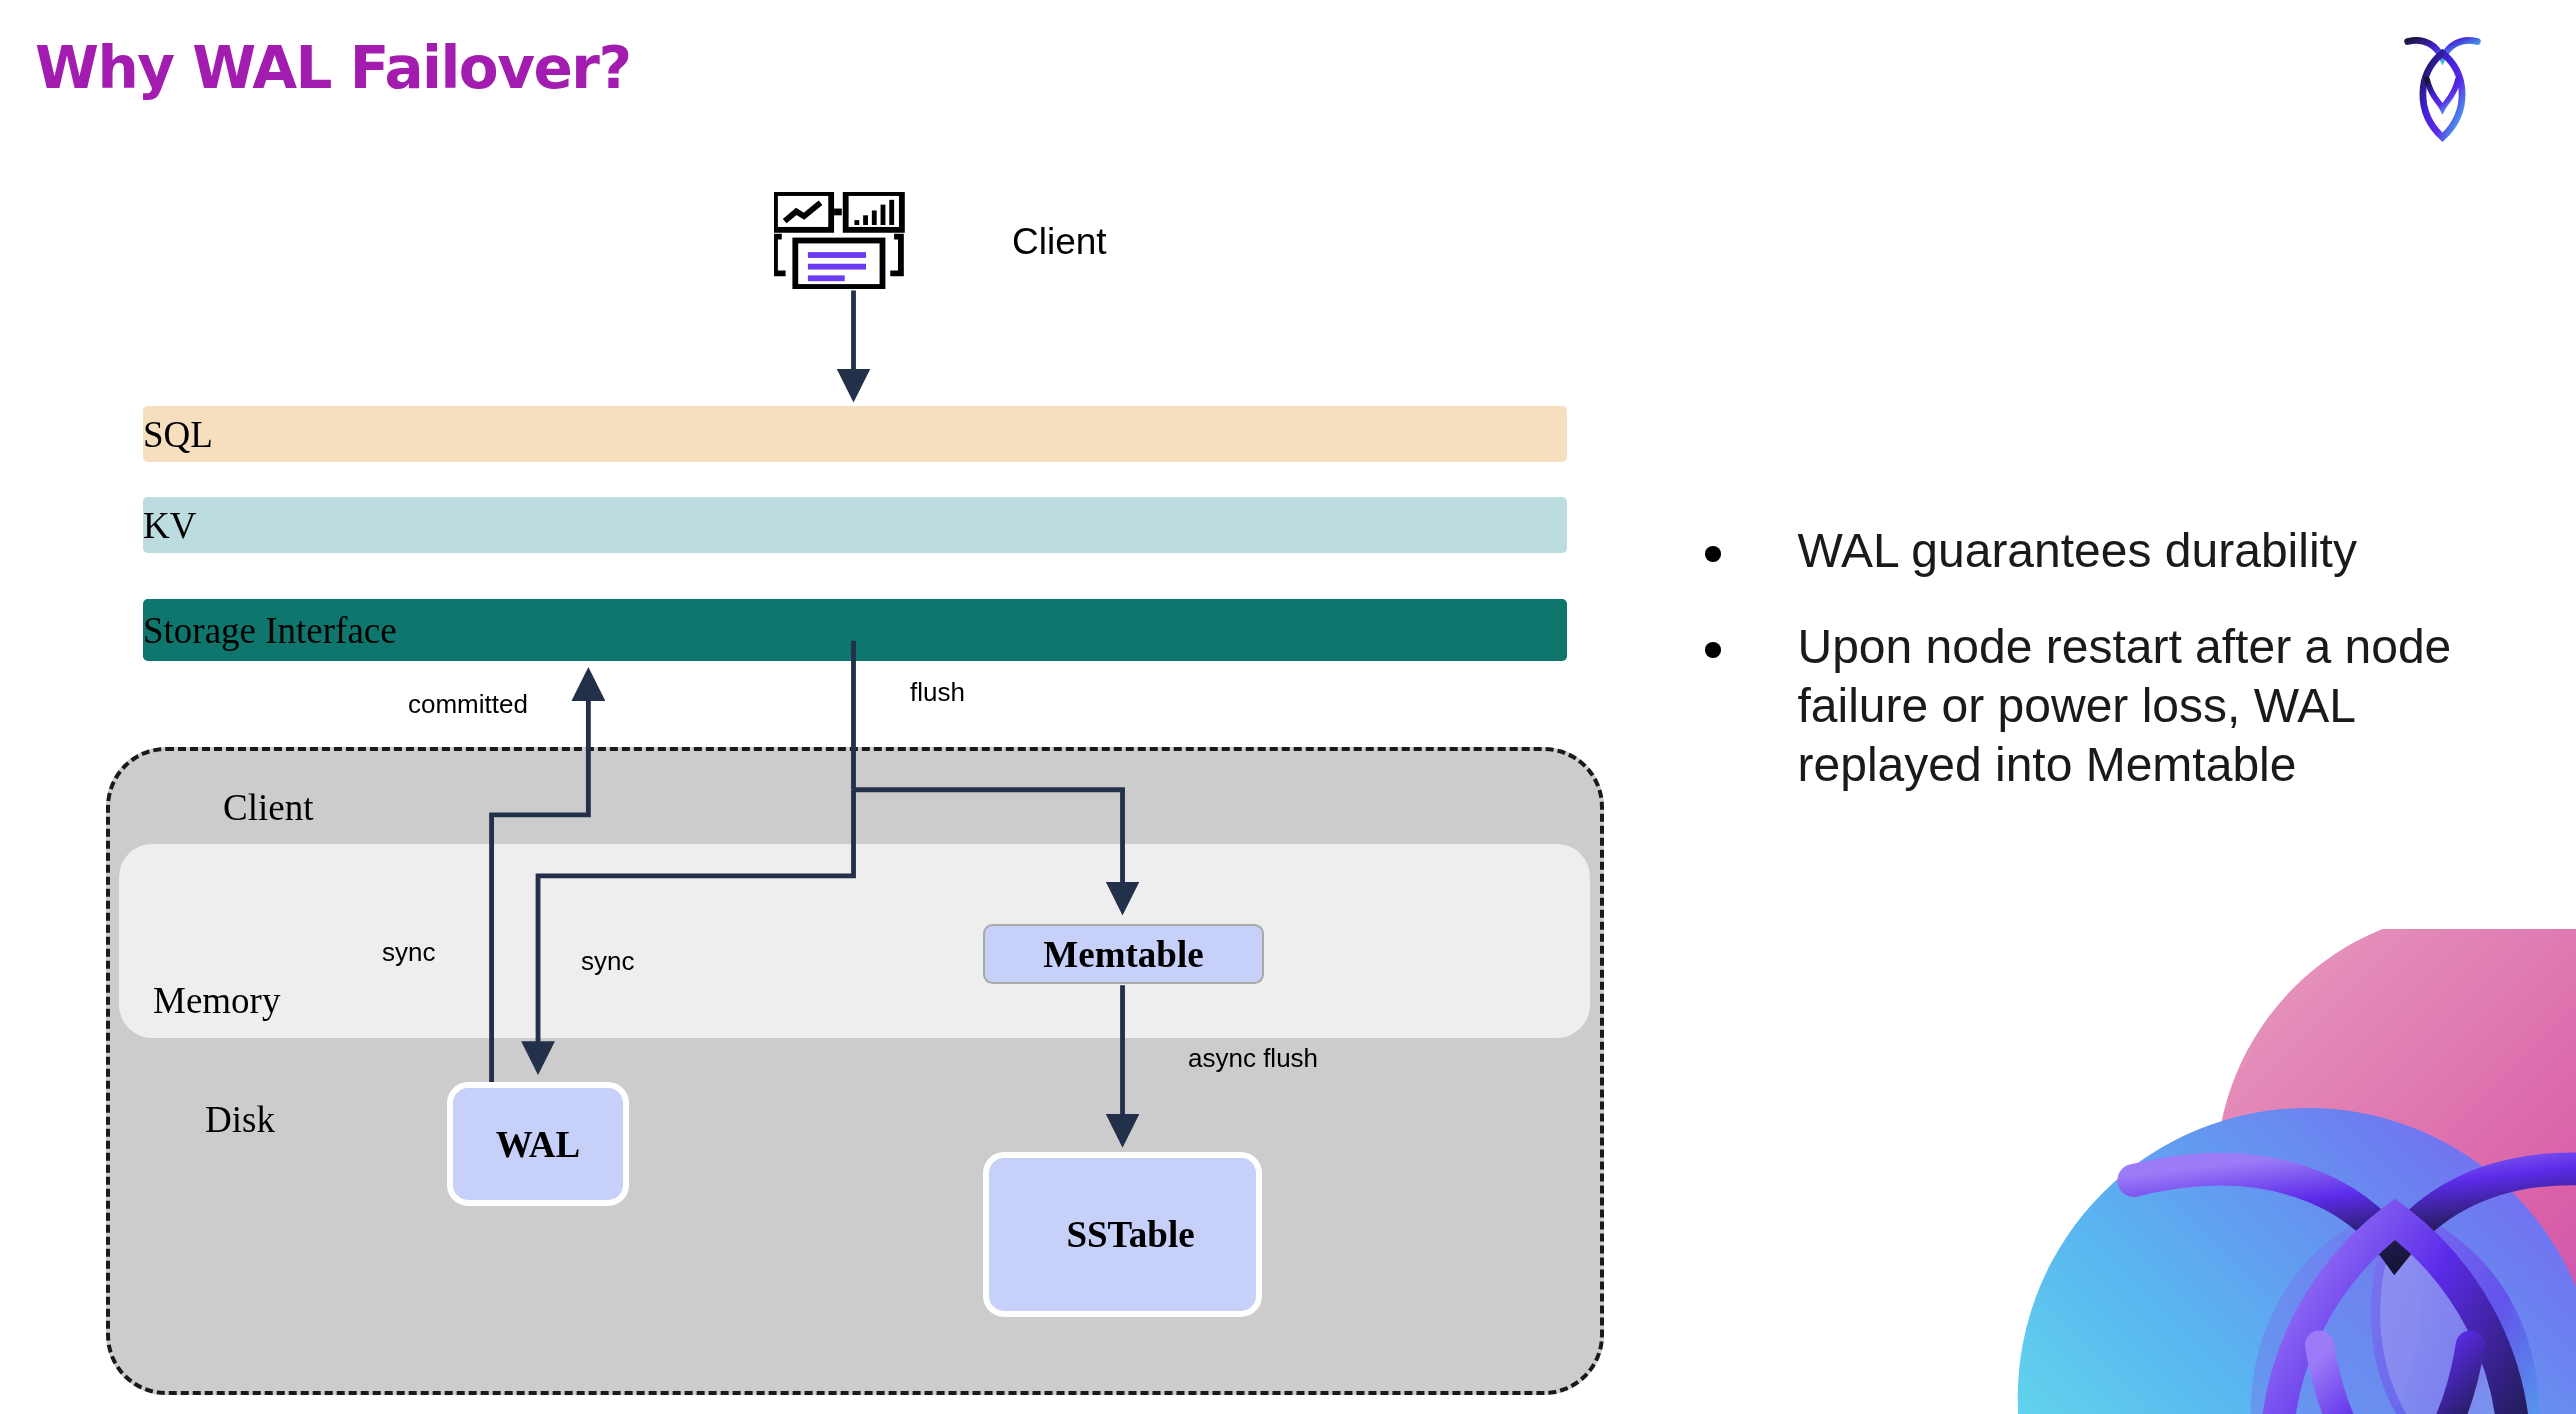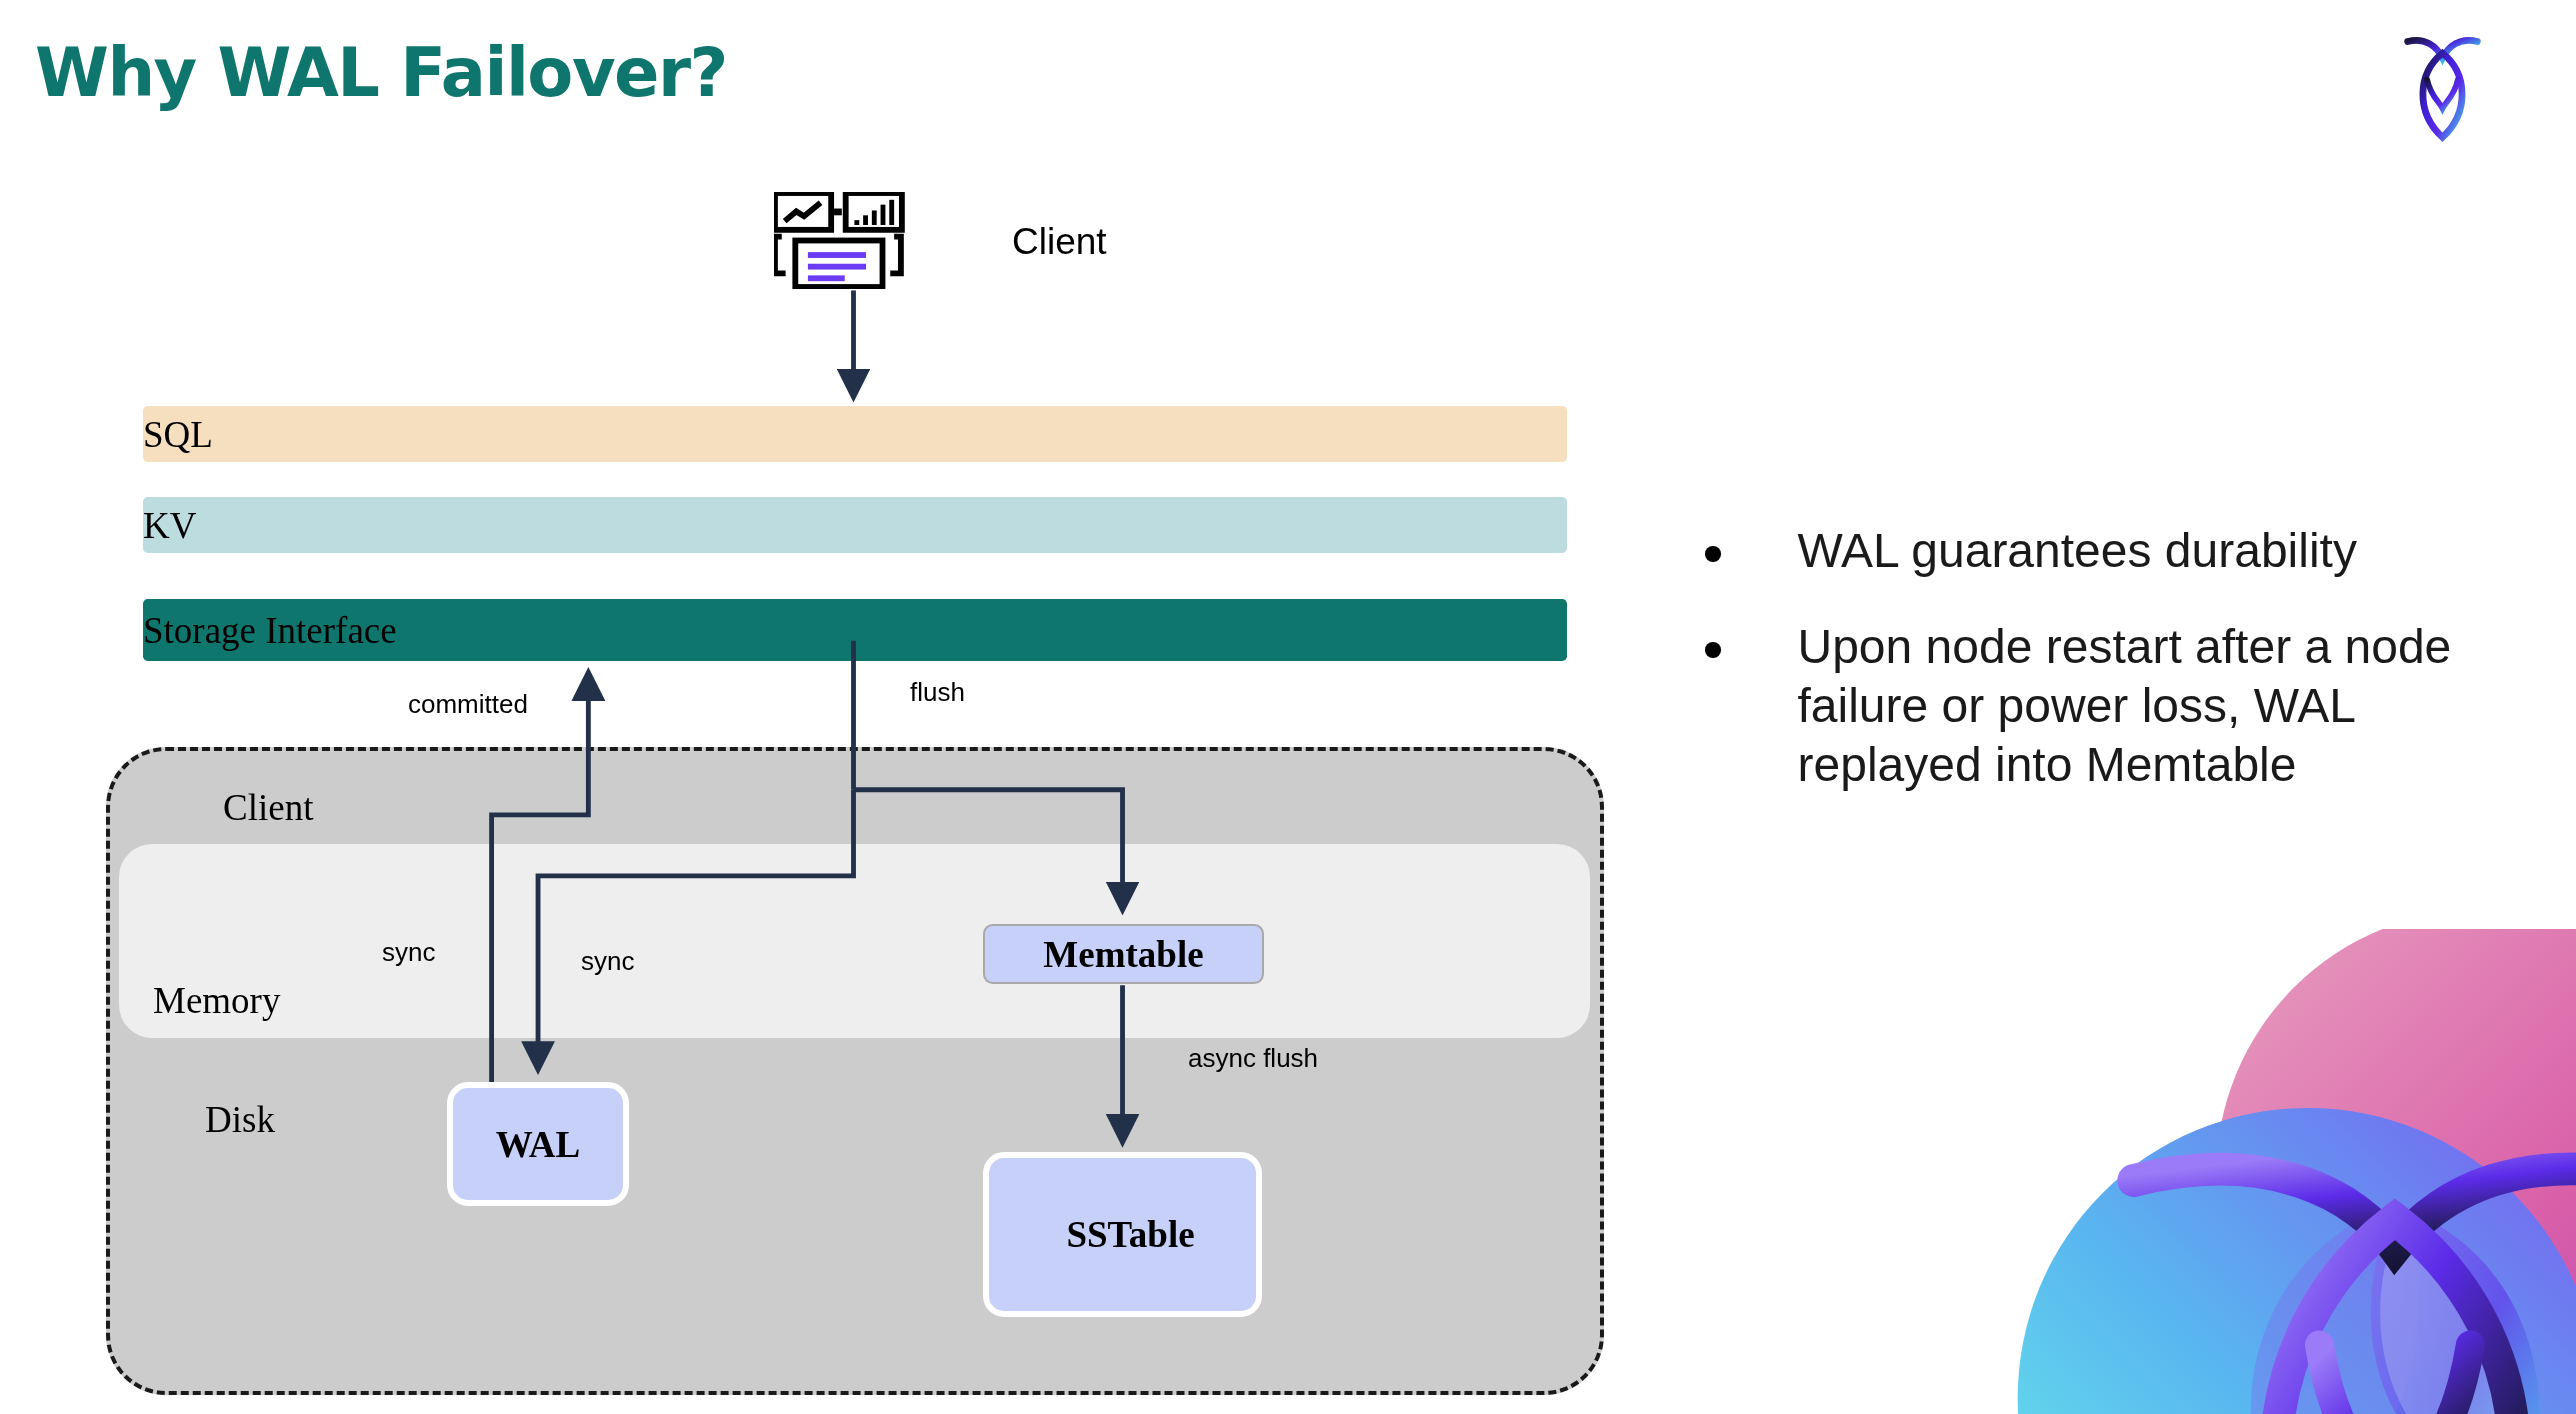--- a/index.html
+++ b/index.html
@@ -15,24 +15,24 @@
     font-family: "Liberation Sans", sans-serif;
     background: #ffffff;
   }
 
   
   #slide-title {
     position: absolute;
     left: 35px;
     top: 34px;
     font-family: "DejaVu Sans", sans-serif;
-    font-size: 67px;
+    font-size: 58px;
     font-weight: 800;
     letter-spacing: -1.5px;
-    color: #0f766e;
+    color: #a21caf;
     white-space: nowrap;
   }
 
   
   #brand-logo {
     position: absolute;
     left: 2398px;
     top: 23px;
     width: 89px;
     height: 132px;

